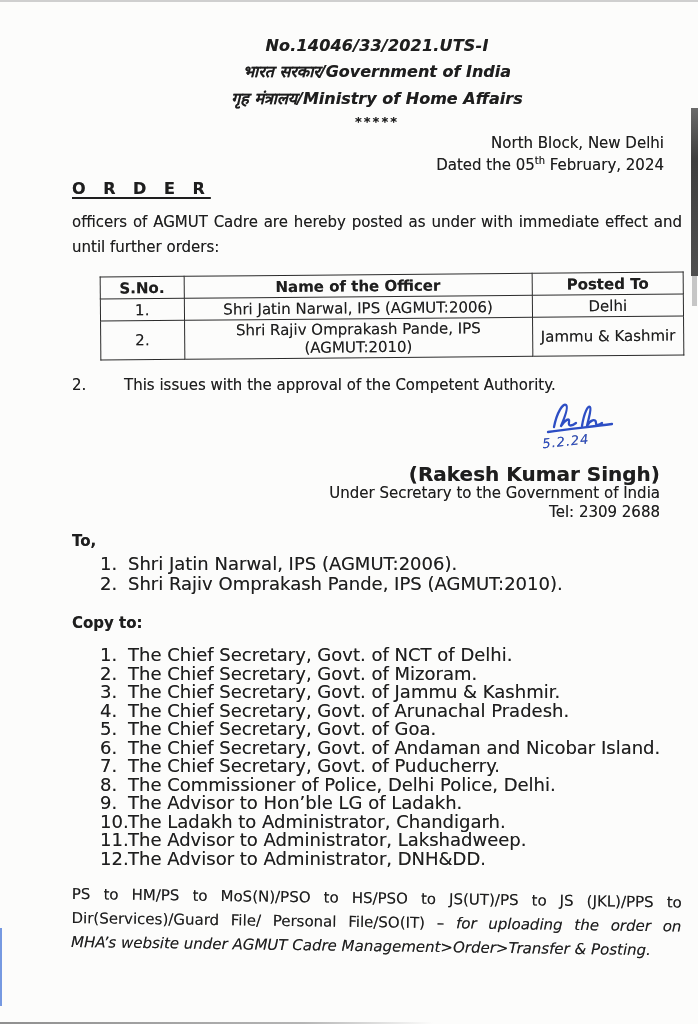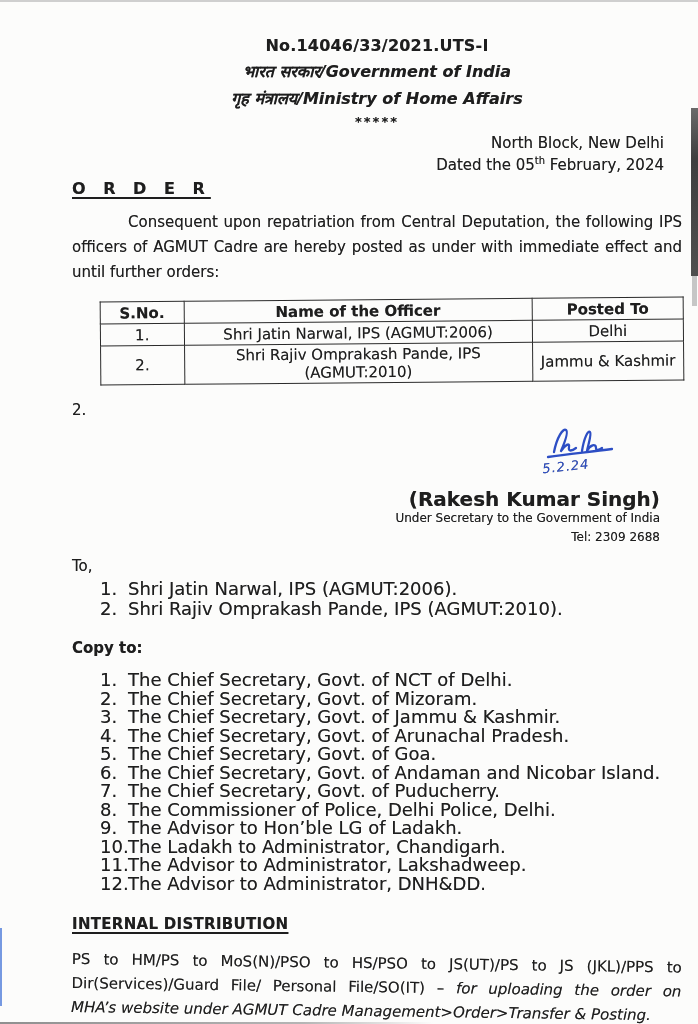--- a/index.html
+++ b/index.html
@@ -10,21 +10,21 @@
     font-family:"DejaVu Sans","Liberation Sans",sans-serif;
     color:#1e1e1e;
     overflow:hidden;
   }
   .content{
     position:absolute;
     top:36px;left:72px;right:16px;bottom:0;
     text-shadow:0 0 0.3px rgba(30,30,30,0.55);
   }
   .center{text-align:center;}
-  .ref{font-weight:bold;font-size:16px;letter-spacing:.2px;margin-bottom:5px;}
+  .ref{font-weight:bold;font-size:16px;letter-spacing:.2px;margin-bottom:5px;font-style:italic;}
   .orgline{font-weight:bold;font-size:16px;margin-bottom:5px;font-style:italic;}
   .stars{font-weight:bold;font-size:13px;letter-spacing:2px;margin-top:2px;}
   .right-block{
     text-align:right;font-size:15px;line-height:18px;
     margin:5px 18px 0 0;
   }
   sup{font-size:10px;}
   .order-title{
     text-align:left;font-weight:bold;font-size:16px;
     letter-spacing:6px;margin-top:5px;
@@ -56,22 +56,22 @@
   .para2 .p2num{width:52px;flex:none;}
   .sig-wrap{margin-top:6px;text-align:right;padding-right:22px;}
   .scribble-box{
     display:inline-block;text-align:left;margin-right:38px;position:relative;
   }
   .sig-date{
     color:#2d4ec4;font-size:13px;font-style:italic;letter-spacing:1px;
     transform:rotate(-6deg);margin-top:-8px;margin-left:4px;
   }
   .sig-name{font-weight:bold;font-size:20px;line-height:20px;margin-top:16px;}
-  .sig-line{font-size:12px;line-height:19px;}
-  .to-label{font-weight:normal;font-size:15px;margin-top:10px;}
+  .sig-line{font-size:15px;line-height:19px;}
+  .to-label{font-weight:bold;font-size:15px;margin-top:10px;}
   ol.numlist{list-style:none;margin:4px 0 0 0;padding:0 0 0 28px;counter-reset:item;font-size:18px;}
   ol.numlist li{counter-increment:item;position:relative;padding-left:28px;line-height:20px;}
   ol.numlist li::before{content:counter(item) ".";position:absolute;left:0;}
   .copy-label{font-weight:bold;font-size:15px;margin-top:20px;}
   ol.copylist{margin-top:14px;}
   ol.copylist li{line-height:18.5px;}
   .internal-label{
     font-weight:bold;font-size:15px;margin-top:22px;
     text-decoration:underline;text-underline-offset:3px;text-decoration-thickness:2px;
     letter-spacing:.3px;
@@ -103,21 +103,20 @@
     <div class="center stars">*****</div>
 
     <div class="right-block">
       <div>North Block, New Delhi</div>
       <div><span>Dated the 05</span><sup>th</sup><span> February, 2024</span></div>
     </div>
 
     <div class="order-title"><span>O R D E R</span></div>
 
     <div class="para1">
-      <div class="jline indent">Consequent upon repatriation from Central Deputation, the following IPS</div>
       <div class="jline">officers of AGMUT Cadre are hereby posted as under with immediate effect and</div>
       <div>until further orders:</div>
     </div>
 
     <table class="posting">
       <thead>
         <tr>
           <th class="col-sno">S.No.</th>
           <th class="col-name">Name of the Officer</th>
           <th class="col-posted">Posted To</th>
@@ -132,20 +131,21 @@
         <tr>
           <td>2.</td>
           <td>Shri Rajiv Omprakash Pande, IPS (AGMUT:2010)</td>
           <td>Jammu &amp; Kashmir</td>
         </tr>
       </tbody>
     </table>
 
     <div class="para2">
       <span class="p2num">2.</span>
+      <span>This issues with the approval of the Competent Authority.</span>
     </div>
 
     <div class="sig-wrap">
       <div class="scribble-box">
         <svg width="84" height="36" viewBox="0 0 84 36">
           <g fill="none" stroke="#2d4ec4" stroke-width="2.3" stroke-linecap="round" stroke-linejoin="round">
             <path d="M16 27 C19 12, 25 3, 28 5 C31 7, 26 19, 23 26 C27 20, 32 17, 31 22 C30 27, 34 26, 38 23"></path>
             <path d="M44 26 C46 13, 50 5, 52 7 C54 9, 50 20, 49 26 C52 20, 58 18, 58 23 C58 26, 61 25, 64 23"></path>
             <path d="M10 32 C30 29, 52 27, 74 24"></path>
           </g>
@@ -172,21 +172,20 @@
       <li>The Chief Secretary, Govt. of Goa.</li>
       <li>The Chief Secretary, Govt. of Andaman and Nicobar Island.</li>
       <li>The Chief Secretary, Govt. of Puducherry.</li>
       <li>The Commissioner of Police, Delhi Police, Delhi.</li>
       <li>The Advisor to Hon’ble LG of Ladakh.</li>
       <li>The Ladakh to Administrator, Chandigarh.</li>
       <li>The Advisor to Administrator, Lakshadweep.</li>
       <li>The Advisor to Administrator, DNH&amp;DD.</li>
     </ol>
 
-    <div class="internal-label">INTERNAL DISTRIBUTION</div>
 
     <div class="dist">
       <div class="jline"><span>PS to HM/PS to MoS(N)/PSO to HS/PSO to JS(UT)/PS to JS (JKL)/PPS to</span></div>
       <div class="jline"><span>Dir(Services)/Guard File/ Personal File/SO(IT) – </span><i>for uploading the order on</i></div>
       <div><i>MHA’s website under AGMUT Cadre Management&gt;Order&gt;Transfer &amp; Posting.</i></div>
     </div>
 
   </div>
 </div>
 

